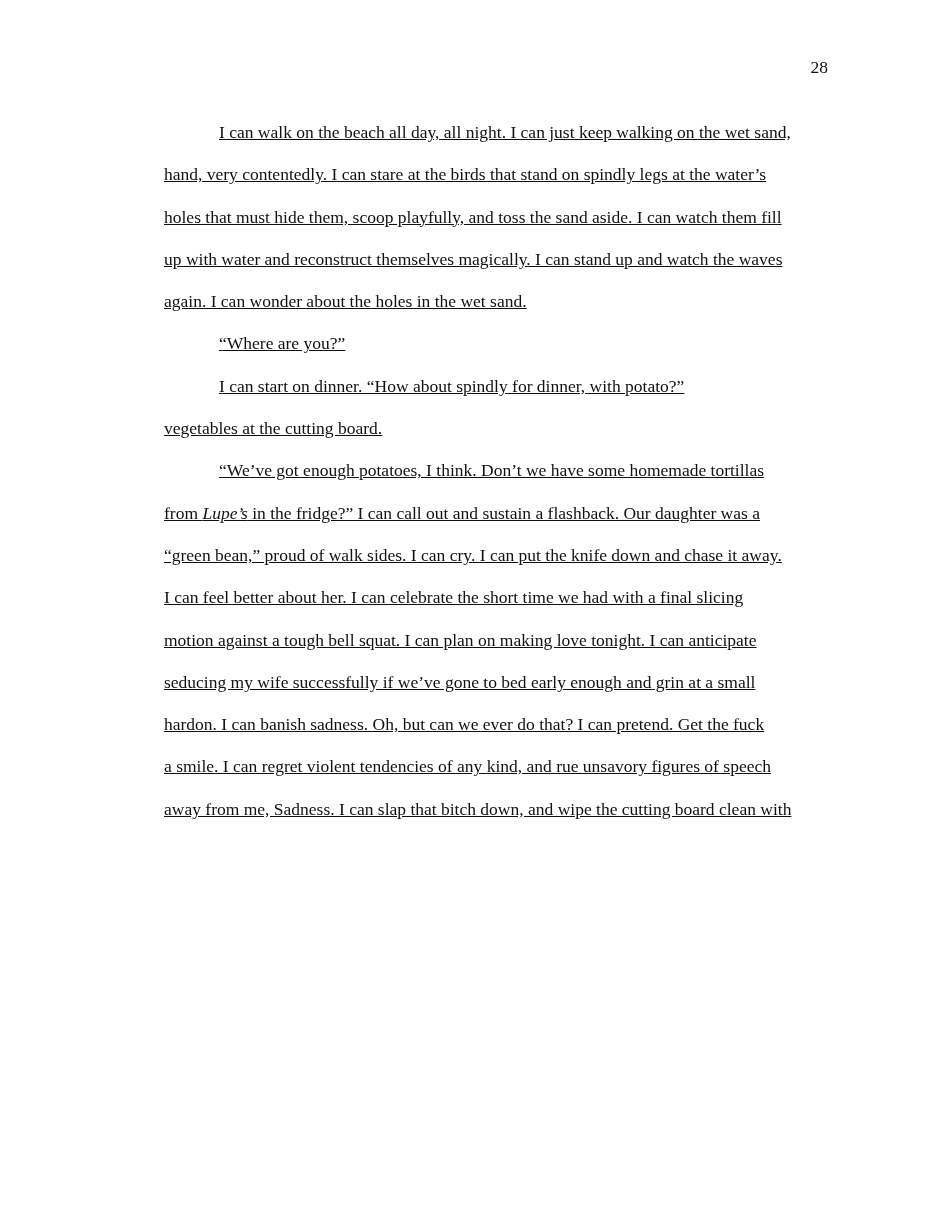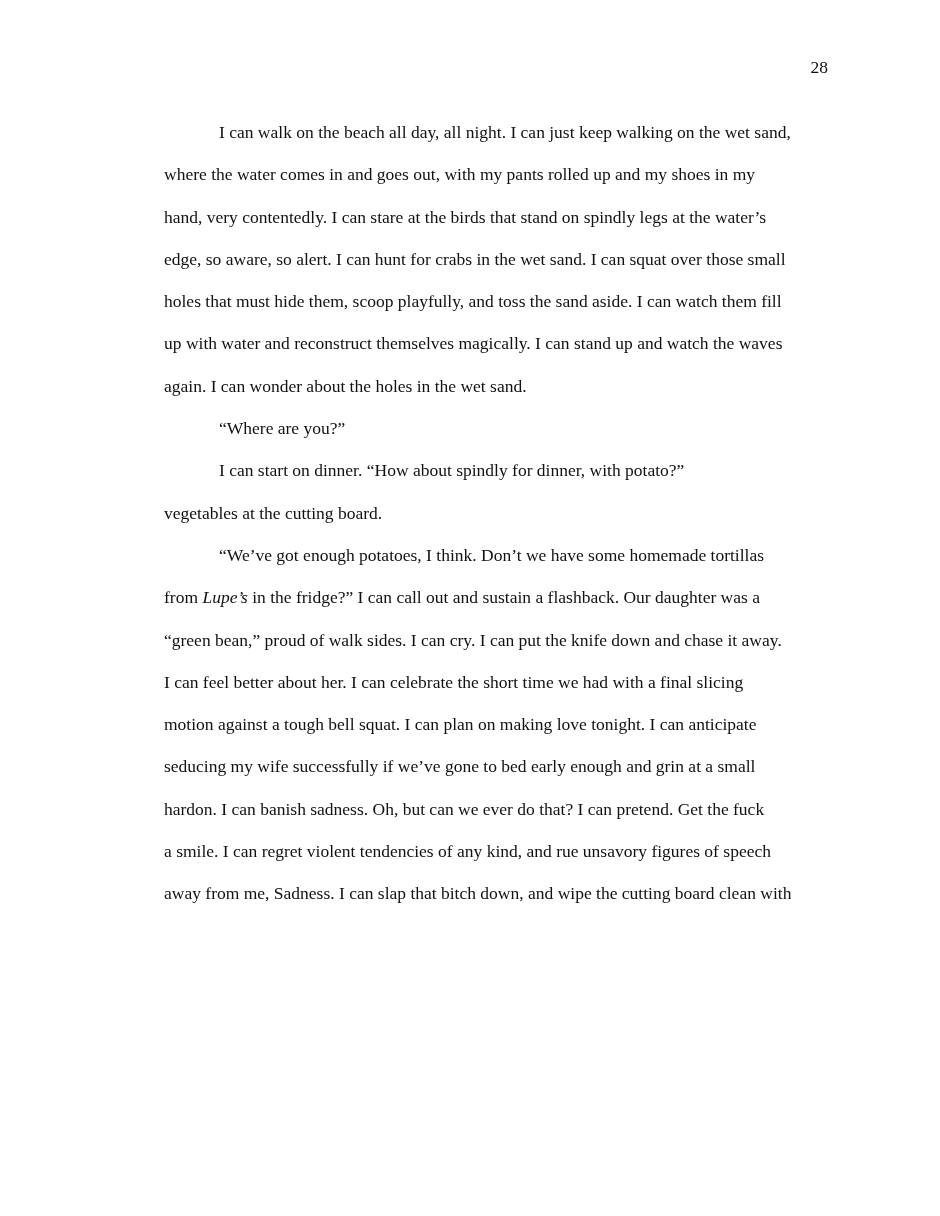--- a/index.html
+++ b/index.html
@@ -14,38 +14,36 @@
     position: absolute; right: 138px; top: 56px;
     font-size: 17.5px; line-height: 22px;
   }
   .body-text {
     position: absolute; left: 138px; top: 111px; width: 664px;
   }
   .para {
     margin: 0; font-size: 17.5px; line-height: 42.3px;
     text-indent: 55px; text-align: left;
   }
-  .para.cont { text-indent: 0; }
+  .para.cont { text-indent: 0; text-decoration: underline; }
   .line { display: block; white-space: nowrap; }
   .line.first { padding-left: 55px; }
   em { font-style: italic; }
 </style>
 </head>
 <body>
 
 <div class="page">
   <div class="page-number">28</div>
 
   <div class="body-text">
 
     <p class="para cont">
       <span class="line first">I can walk on the beach all day, all night. I can just keep walking on the wet sand,</span>
-      <span class="line">where the water comes in and goes out, with my pants rolled up and my shoes in my</span>
       <span class="line">hand, very contentedly. I can stare at the birds that stand on spindly legs at the water’s</span>
-      <span class="line">edge, so aware, so alert. I can hunt for crabs in the wet sand. I can squat over those small</span>
       <span class="line">holes that must hide them, scoop playfully, and toss the sand aside. I can watch them fill</span>
       <span class="line">up with water and reconstruct themselves magically. I can stand up and watch the waves</span>
       <span class="line">again. I can wonder about the holes in the wet sand.</span>
     </p>
 
 
     <p class="para cont">
       <span class="line first">“Where are you?”</span>
     </p>
 

